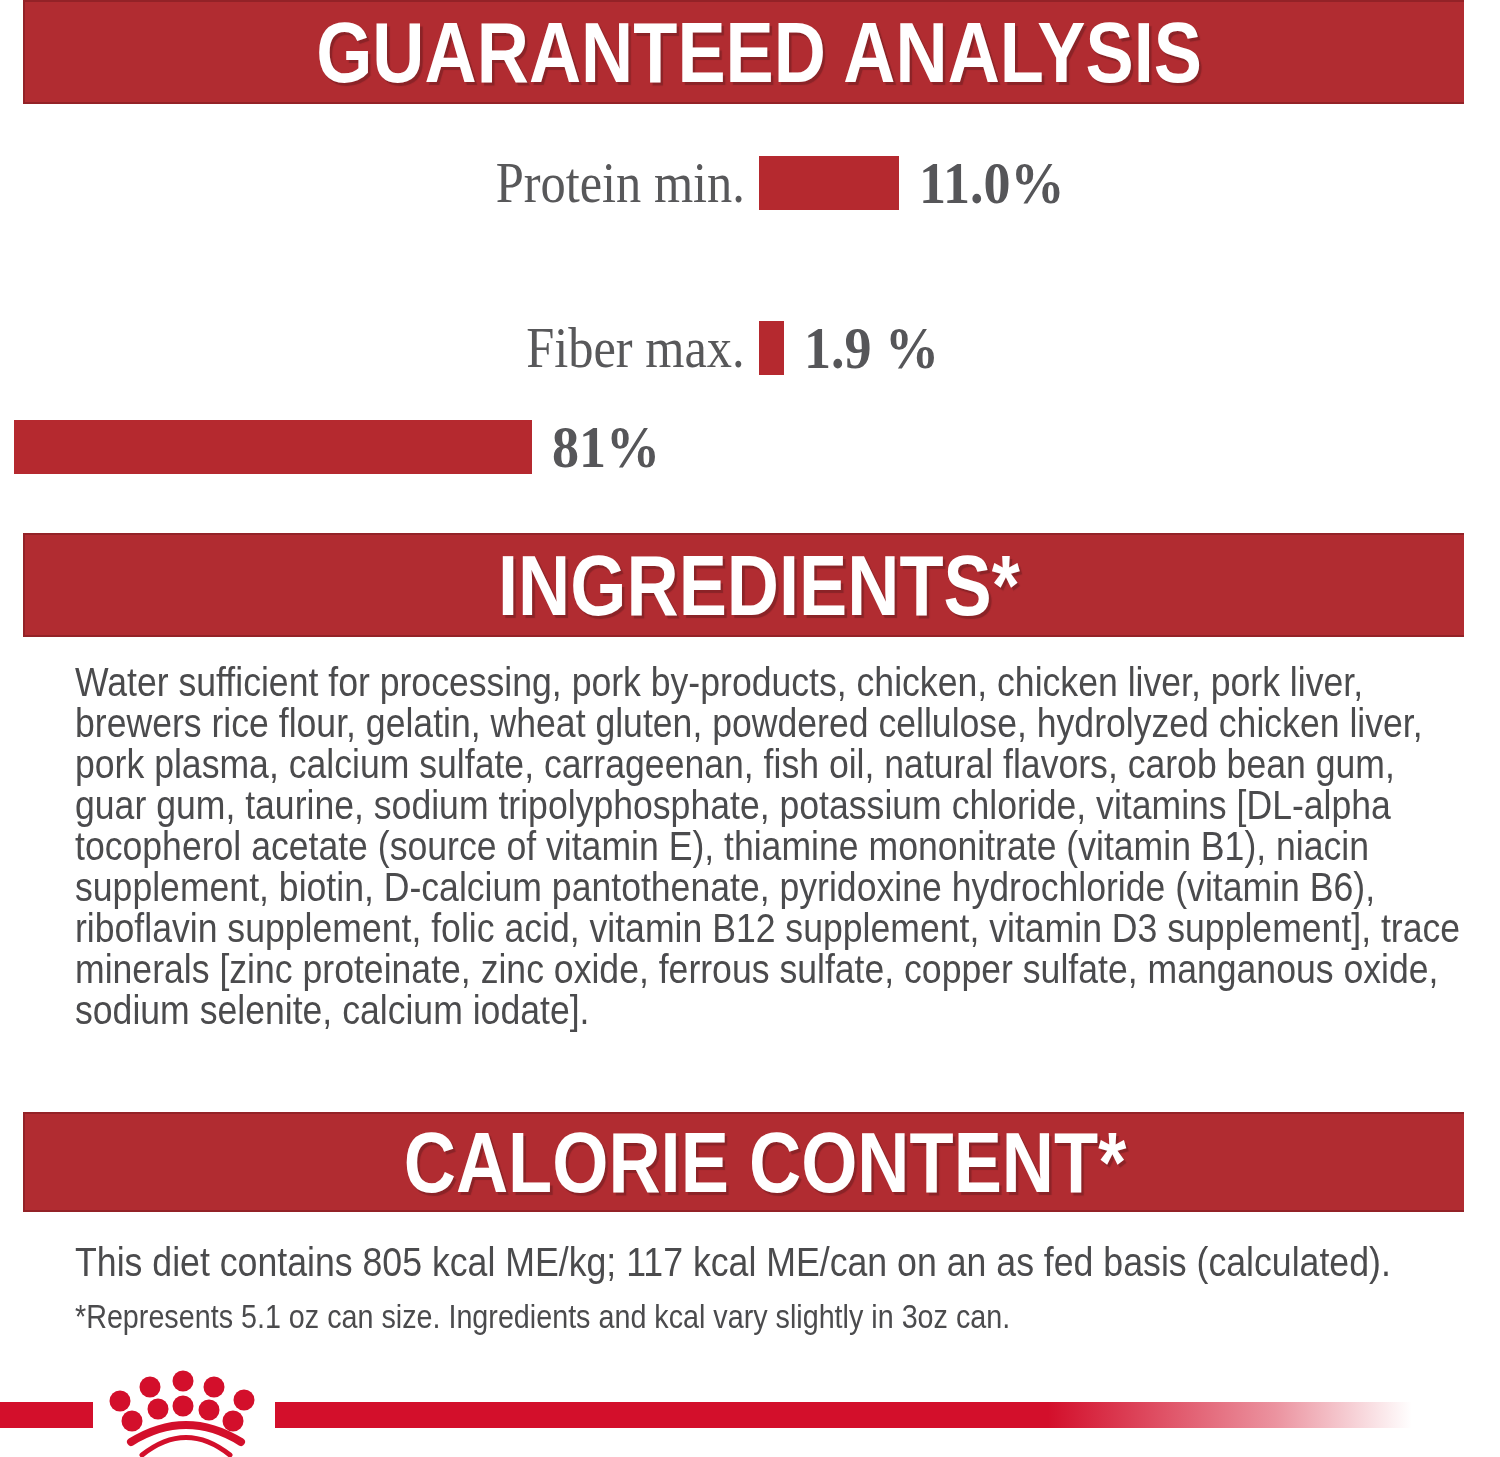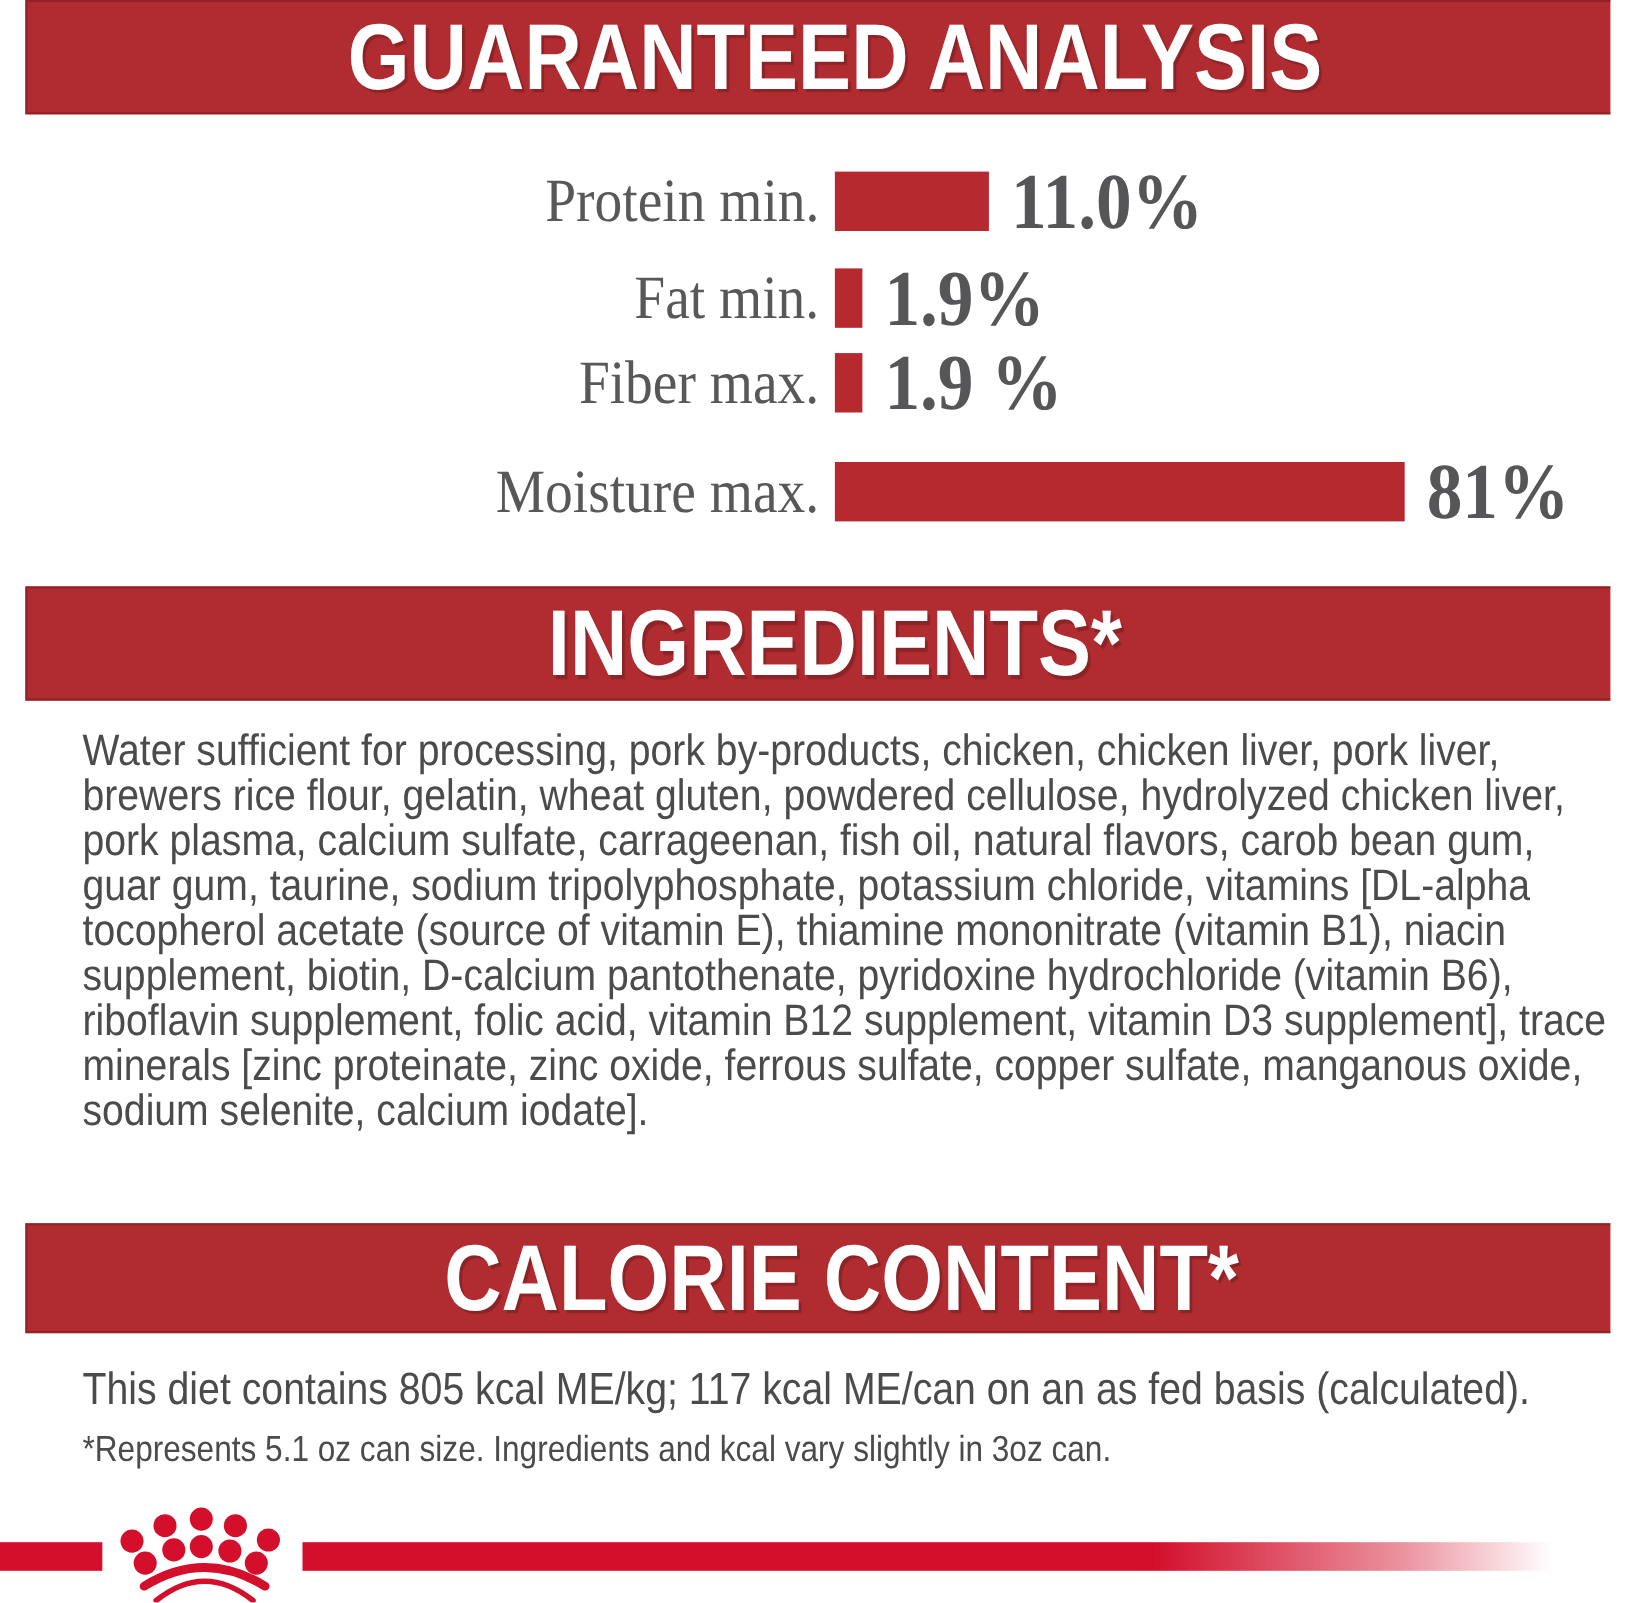--- a/index.html
+++ b/index.html
@@ -69,21 +69,21 @@
     transform-origin: 100% 50%;
   }
   .ga-bar {
     height: 54px;
     margin-left: 14px;
     background: #b5292f;
     flex: 0 0 auto;
   }
   .ga-value {
     margin-left: 20px;
-    font-size: 72px;
+    font-size: 60px;
     font-weight: 700;
     color: #565659;
     white-space: nowrap;
   }
   .ga-value > span {
     display: inline-block;
     transform: scaleX(0.9);
     transform-origin: 0 50%;
   }
 
@@ -157,39 +157,30 @@
   </div>
 
   <div class="ga-row" id="row-protein">
     <div class="ga-label">
       <span>Protein min.</span></div>
     <div class="ga-bar" style="width: 140px;"></div>
     <div class="ga-value">
       <span>11.0%</span></div>
   </div>
 
-  <div class="ga-row" id="row-fat">
-    <div class="ga-label">
-      <span>Fat min.</span></div>
-    <div class="ga-bar" style="width: 25px;"></div>
-    <div class="ga-value">
-      <span>1.9%</span></div>
-  </div>
 
   <div class="ga-row" id="row-fiber">
     <div class="ga-label">
       <span>Fiber max.</span></div>
     <div class="ga-bar" style="width: 25px;"></div>
     <div class="ga-value">
       <span>1.9 %</span></div>
   </div>
 
   <div class="ga-row" id="row-moisture">
-    <div class="ga-label">
-      <span>Moisture max.</span></div>
     <div class="ga-bar" style="width: 518px;"></div>
     <div class="ga-value">
       <span>81%</span></div>
   </div>
 
   <div class="band" id="band-ingr">
     <span class="band-title">INGREDIENTS*</span>
   </div>
 
   <div class="ingredients-text">Water sufficient for processing, pork by-products, chicken, chicken liver, pork liver, brewers rice flour, gelatin, wheat gluten, powdered cellulose, hydrolyzed chicken liver, pork plasma, calcium sulfate, carrageenan, fish oil, natural flavors, carob bean gum, guar gum, taurine, sodium tripolyphosphate, potassium chloride, vitamins [DL-alpha tocopherol acetate (source of vitamin E), thiamine mononitrate (vitamin B1), niacin supplement, biotin, D-calcium pantothenate, pyridoxine hydrochloride (vitamin B6), riboflavin supplement, folic acid, vitamin B12 supplement, vitamin D3 supplement], trace minerals [zinc proteinate, zinc oxide, ferrous sulfate, copper sulfate, manganous oxide, sodium selenite, calcium iodate].</div>

